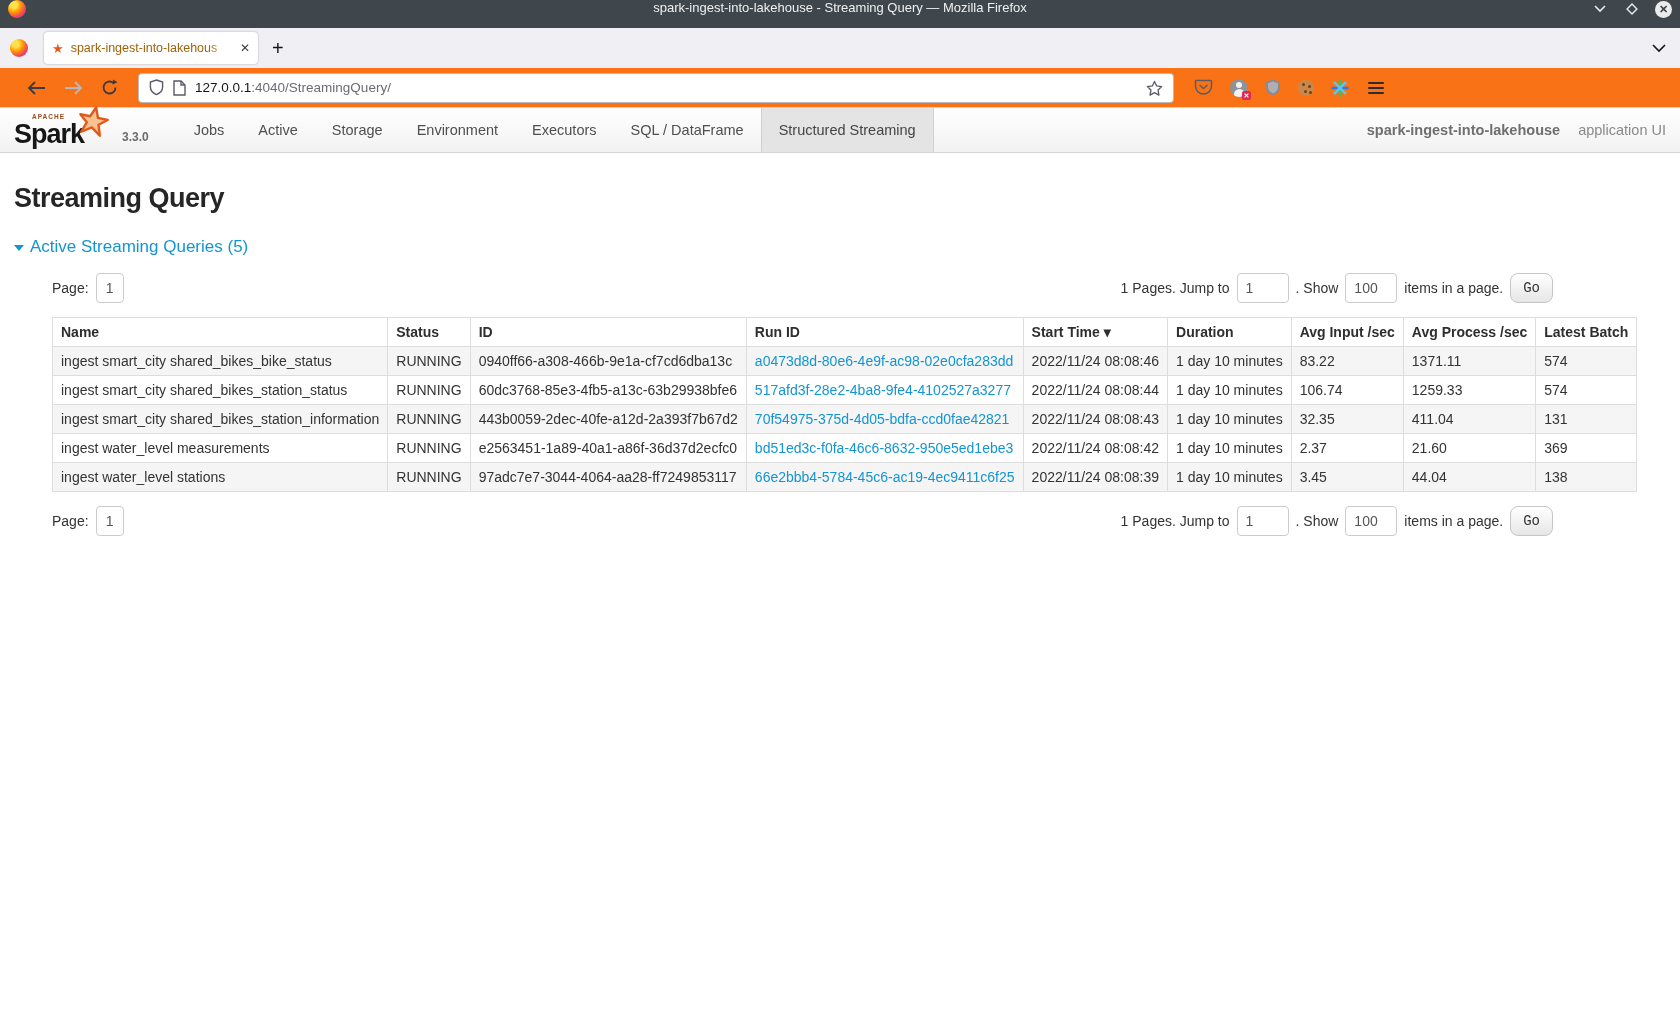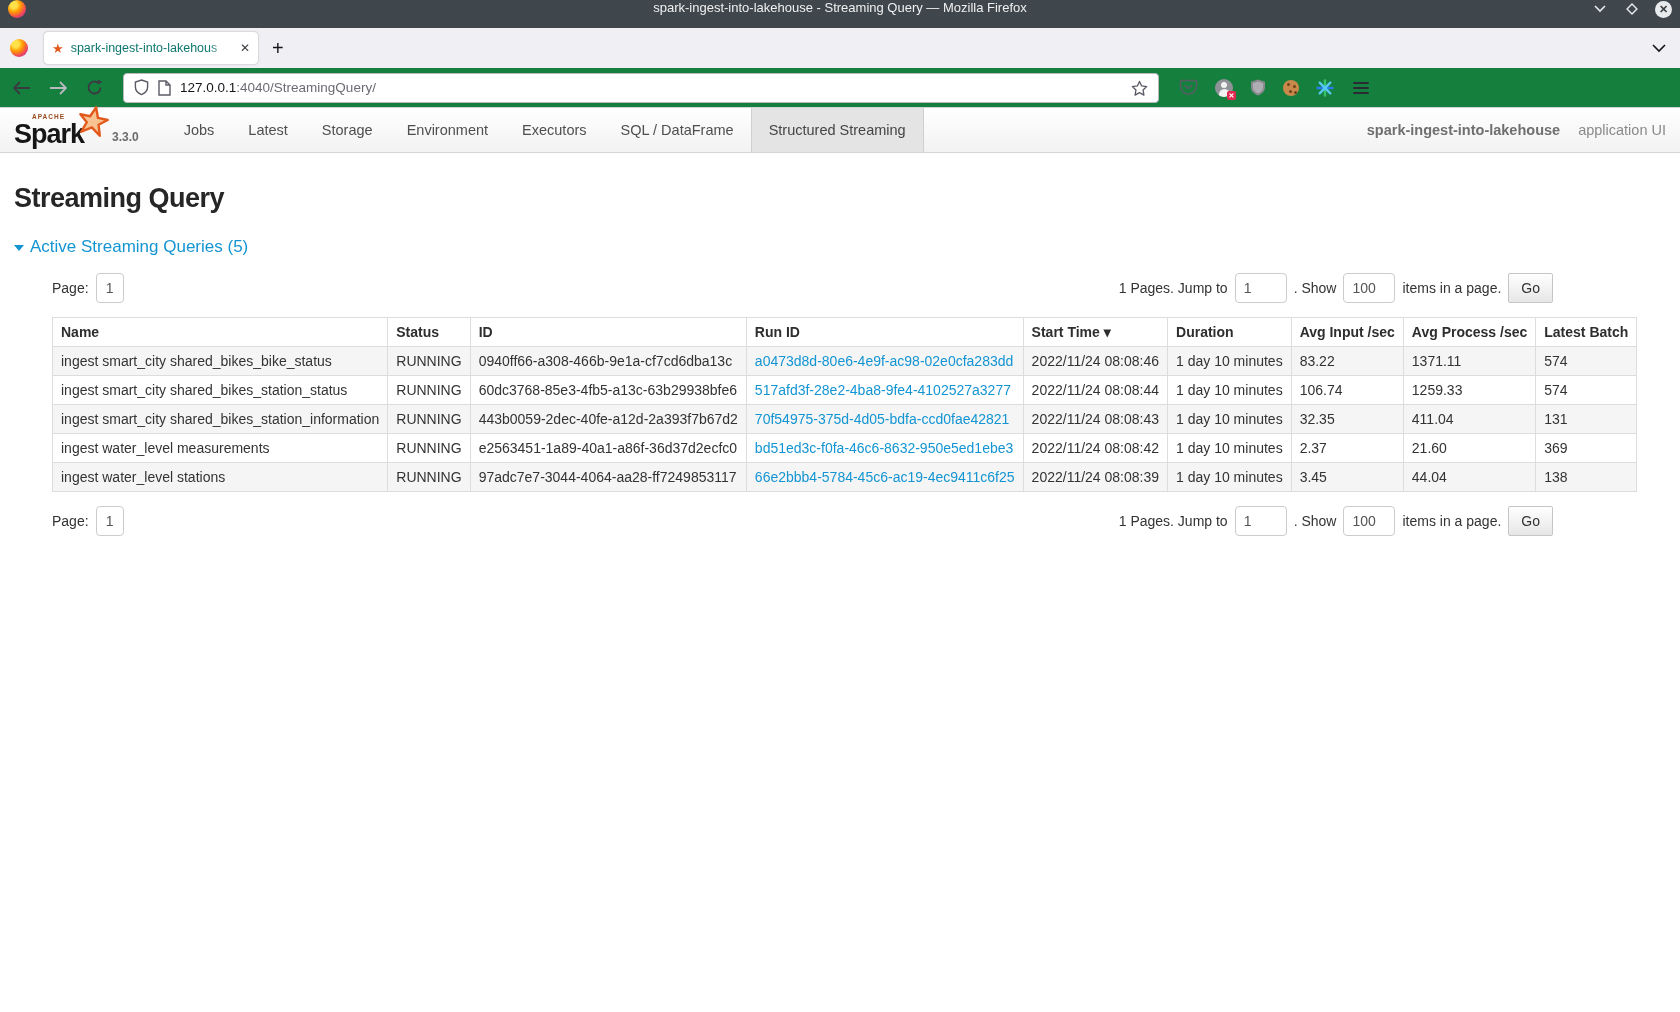--- a/index.html
+++ b/index.html
@@ -14,30 +14,30 @@
   .win-title { position:absolute; left:0; right:0; text-align:center; font-size:13px; color:#eef0f1; }
   .win-controls { margin-left:auto; display:flex; align-items:center; gap:14px; z-index:2; }
   .win-btn { width:18px; height:18px; display:flex; align-items:center; justify-content:center; cursor:pointer; }
   .close-circle { width:17px; height:17px; border-radius:50%; background:#e8eaeb; color:#3a4044;
     display:flex; align-items:center; justify-content:center; font-size:11px; font-weight:bold; }
 
   
   .tabstrip { height:40px; background:#f0f0f4; display:flex; align-items:center; padding:0 10px; position:relative; }
   .tab { margin-left:16px; width:214px; height:32px; background:#fff; border-radius:4px;
     box-shadow:0 0 2px rgba(0,0,0,.35); display:flex; align-items:center; padding:0 8px; gap:7px; }
-  .tab-label { font-size:12.5px; color:#0f766e; white-space:nowrap; overflow:hidden; flex:1;
+  .tab-label { font-size:12.5px; color:#a16207; white-space:nowrap; overflow:hidden; flex:1;
     -webkit-mask-image:linear-gradient(90deg,#000 85%,transparent); mask-image:linear-gradient(90deg,#000 85%,transparent); }
   .tab-close { font-size:12px; color:#3c3c43; cursor:pointer; }
   .spark-favicon { font-size:13px; color:#e2591b; line-height:1; }
   .newtab { font-size:20px; color:#15141a; margin-left:14px; cursor:pointer; font-weight:400; }
   .alltabs { position:absolute; right:14px; color:#15141a; cursor:pointer; }
 
   
-  .toolbar { height:40px; background:#15803d; border-bottom:1px solid #d4d4d8;
-    display:flex; align-items:center; padding:0 7px; gap:6px; }
+  .toolbar { height:40px; background:#f97316; border-bottom:1px solid #d4d4d8;
+    display:flex; align-items:center; padding:0 22px; gap:6px; }
   .nav-btn { width:30px; height:30px; display:flex; align-items:center; justify-content:center; border-radius:4px; cursor:pointer; }
   .urlbar { margin-left:8px; width:1036px; height:30px; background:#fff; border:1px solid #b9b9c2;
     border-radius:4px; display:flex; align-items:center; padding:0 10px; gap:9px; }
   .url-text { font-size:13.5px; flex:1; white-space:nowrap; }
   .url-host { color:#15141a; } .url-path { color:#6b6b74; }
   .tool-icons { display:flex; align-items:center; gap:17px; margin-left:14px; }
   .cookie { width:16px; height:16px; border-radius:50%; background:#c9894a; position:relative; }
   .cookie::after { content:""; position:absolute; width:3px; height:3px; border-radius:50%; background:#6e421e;
     top:3px; left:4px; box-shadow:6px 2px 0 #6e421e, 2px 7px 0 #6e421e, 7px 8px 0 #6e421e; }
   .ext-badge { position:relative; width:18px; height:18px; }
@@ -45,21 +45,21 @@
   .ext-circle::before { content:""; position:absolute; left:6px; top:3px; width:6px; height:6px; border-radius:50%; background:#f2f2f2; }
   .ext-circle::after { content:""; position:absolute; left:3.5px; top:10px; width:11px; height:8px; border-radius:6px 6px 0 0; background:#f2f2f2; }
   .ext-x { position:absolute; right:-3px; bottom:-3px; width:9px; height:9px; background:#e22850; border-radius:2px;
     color:#fff; font-size:7px; line-height:9px; text-align:center; font-weight:bold; }
   .hamburger { display:flex; flex-direction:column; gap:3px; cursor:pointer; padding:2px; }
   .hamburger span { width:16px; height:2px; background:#2b2b33; border-radius:1px; }
 
   
   .sparknav { height:45px; background:linear-gradient(#ffffff,#f2f2f2); border-bottom:1px solid #d4d4d4;
     display:flex; align-items:stretch; }
-  .brand { display:flex; align-items:flex-end; padding:4px 10px 4px 14px; gap:10px;justify-content:center; }
+  .brand { display:flex; align-items:flex-end; padding:4px 10px 4px 14px; gap:20px;justify-content:center; }
   .spark-logo { position:relative; width:88px; height:36px; }
   .spark-word { position:absolute; left:0; bottom:-2px; font-size:27px; font-weight:bold; color:#161616; letter-spacing:-1px; }
   .spark-apache { position:absolute; left:18px; top:1px; font-size:6.5px; font-weight:bold; color:#9a4b1e; letter-spacing:1px; }
   .spark-star { position:absolute; right:-8px; top:-7px; }
   .spark-version { font-size:12px; font-weight:bold; color:#6b6b6b; padding-bottom:4px; }
   .navtabs { display:flex; align-items:stretch; margin-left:18px; }
   .navtab { display:flex; align-items:center; padding:0 17px; font-size:14.5px; color:#4f4f4f;
     text-decoration:none; cursor:pointer; }
   .navtab.active { background:#e4e4e4; border-left:1px solid #d0d0d0; border-right:1px solid #d0d0d0; color:#454545; }
   .app-ui { margin-left:auto; display:flex; align-items:center; padding-right:14px; font-size:14.5px; color:#8a8a8a; }
@@ -75,22 +75,22 @@
 
   .table-zone { width:1501px; margin-left:38px; }
   .pager-row { margin-top:16px; display:flex; align-items:center; justify-content:space-between;
     font-size:14px; color:#333; }
   .pager-left, .pager-right { display:flex; align-items:center; gap:7px; }
   .pg-input { height:30px; border:1px solid #ccc; border-radius:4px; font-size:14px; color:#555;
     padding:0 8px; font-family:"Liberation Sans", sans-serif; }
   .pg-small { width:28px; text-align:center; }
   .pg-med { width:52px; }
   .go-btn { height:30px; padding:6px 12px; font-size:14px; color:#333; cursor:pointer;
-    background:linear-gradient(#ffffff,#e6e6e6); border:1px solid #c6c6c6; border-radius:2px;
-    font-family:Liberation Sans, sans-serif; }
+    background:linear-gradient(#ffffff,#e6e6e6); border:1px solid #c6c6c6; border-radius:8px;
+    font-family:Liberation Mono, monospace; }
 
   table.queries { margin-top:14px; width:100%; border-collapse:collapse; font-size:14px; color:#333; }
   table.queries th, table.queries td { border:1px solid #ddd; padding:4px 8px; text-align:left;
     line-height:20px; font-weight:normal; white-space:nowrap; overflow:hidden; }
   table.queries th { font-weight:bold; color:#2e2e2e; cursor:pointer; }
   table.queries tbody tr:nth-child(odd) { background:#f5f5f5; }
   table.queries a { color:#1495d3; text-decoration:none; }
   .bottom-pager { margin-top:14px; margin-bottom:40px; }
 
   svg { display:block; }
@@ -197,21 +197,21 @@
       <span class="spark-apache">APACHE</span>
       <span class="spark-word">Spark</span>
       <svg class="spark-star" width="34" height="34" viewBox="0 0 34 34">
         <path d="M17 2 L21 12 L31 12 L23 18.5 L26.5 29 L17 22.5 L7.5 29 L11 18.5 L3 12 L13 12 Z" fill="#f8c390" stroke="#e2591b" stroke-width="2.4" stroke-linejoin="round" transform="rotate(12 17 17)"></path>
       </svg>
     </div>
     <span class="spark-version">3.3.0</span>
   </div>
   <div class="navtabs">
     <a class="navtab">Jobs</a>
-    <a class="navtab">Latest</a>
+    <a class="navtab">Active</a>
     <a class="navtab">Storage</a>
     <a class="navtab">Environment</a>
     <a class="navtab">Executors</a>
     <a class="navtab">SQL / DataFrame</a>
     <a class="navtab active">Structured Streaming</a>
   </div>
   <div class="app-ui">
     <b>spark-ingest-into-lakehouse</b>
     <span>application UI</span>
   </div>

